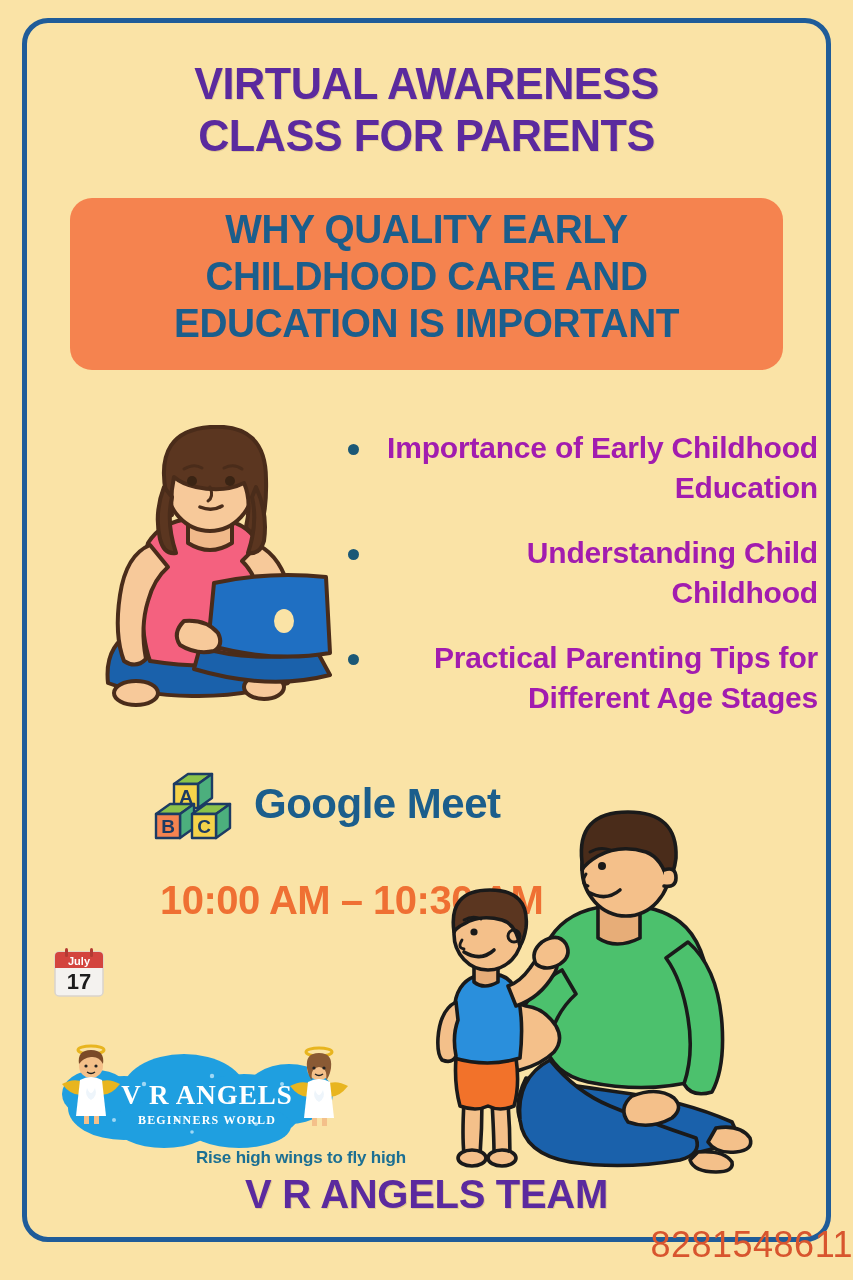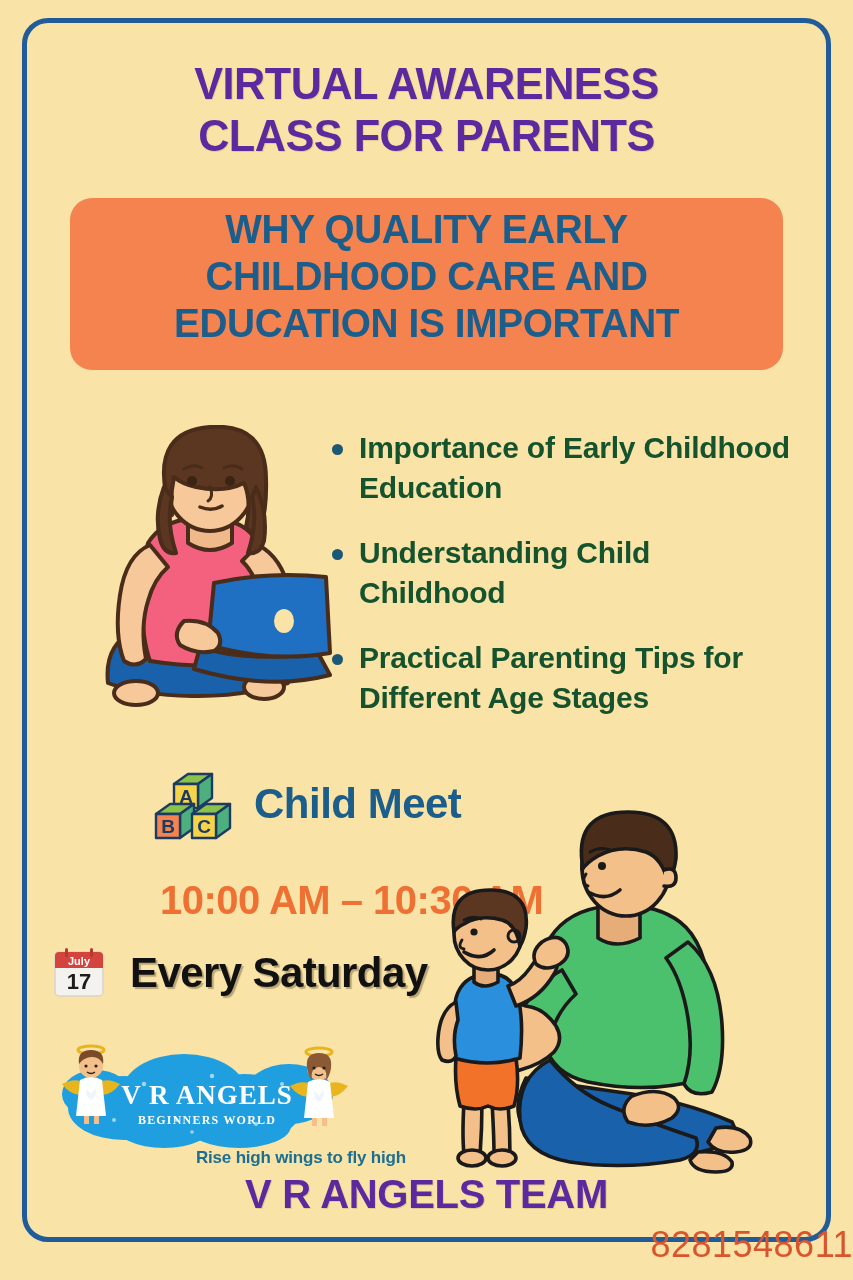--- a/index.html
+++ b/index.html
@@ -49,22 +49,23 @@
     color:#1b5e8c;
     font-weight:bold;
     font-size:40px;
     line-height:1.18;
     letter-spacing:-0.4px;
     transform:scaleX(0.97);
   }
   
   .bullets {
     position:absolute;
-    left:332px; top:428px; width:470px;
-    color:#14532d;
+    left:348px; top:428px; width:470px;
+    color:#a21caf;
+    text-align:right;
   }
   .bullet {
     display:flex;
     align-items:flex-start;
     margin-bottom:26px;
   }
   .bullet-dot {
     width:11px; height:11px;
     border-radius:50%;
     background:#1b5876;
@@ -235,35 +236,34 @@
         <path d="M42 46 L56 36 L80 36 L66 46 Z" fill="#8bc34a"></path>
         <path d="M66 46 L80 36 L80 60 L66 70 Z" fill="#4caf7d"></path>
         <rect x="42" y="46" width="24" height="24" fill="#f5d34a"></rect>
       </g>
       <g fill="#1c3b63" font-family="'Liberation Sans',sans-serif" font-weight="bold" font-size="19" text-anchor="middle">
         <text x="36" y="35">A</text>
         <text x="18" y="65">B</text>
         <text x="54" y="65">C</text>
       </g>
     </svg>
-    <span class="platform-label">Child Meet</span>
+    <span class="platform-label">Google Meet</span>
   </div>
 
   <div class="time">10:00 AM – 10:30 AM</div>
 
   <div class="day-row">
     <svg class="cal-icon" viewBox="0 0 54 54">
       <rect x="3" y="6" width="48" height="44" rx="4" fill="#f4f2ef" stroke="#d9d4cd" stroke-width="1.5"></rect>
       <path d="M3 10 a4 4 0 0 1 4 -4 h40 a4 4 0 0 1 4 4 v12 H3 Z" fill="#d3443e"></path>
       <rect x="13" y="2" width="3" height="9" rx="1.5" fill="#b23a33"></rect>
       <rect x="38" y="2" width="3" height="9" rx="1.5" fill="#b23a33"></rect>
       <text x="27" y="19" text-anchor="middle" fill="#ffffff" font-family="'Liberation Sans',sans-serif" font-size="11" font-weight="bold">July</text>
       <text x="27" y="43" text-anchor="middle" fill="#1c1c1c" font-family="'Liberation Sans',sans-serif" font-size="22" font-weight="bold">17</text>
     </svg>
-    <span class="day-label">Every Saturday</span>
   </div>
 
   <svg class="manboy" viewBox="0 0 370 400">
     <g stroke="#1a1a1a" stroke-width="3.6" stroke-linejoin="round" stroke-linecap="round">
 
       <path d="M96 268 q-20 40 10 62 q34 24 104 20 q58 -4 86 -16 q14 -8 6 -22 q-50 -22 -114 -30 q-56 -8 -92 -14 Z" fill="#1a61ab"></path>
       <path d="M120 250 q-34 18 -30 60 q4 34 50 42 q52 8 110 -2 q22 -6 16 -22 q-48 -16 -86 -32 q-34 -14 -60 -46 Z" fill="#1a61ab"></path>
 
       <path d="M286 318 q24 -4 34 10 q4 12 -14 14 q-20 2 -28 -10 Z" fill="#f4c08a"></path>
       <path d="M268 342 q26 -2 34 10 q2 10 -16 10 q-22 0 -26 -12 Z" fill="#f4c08a"></path>

